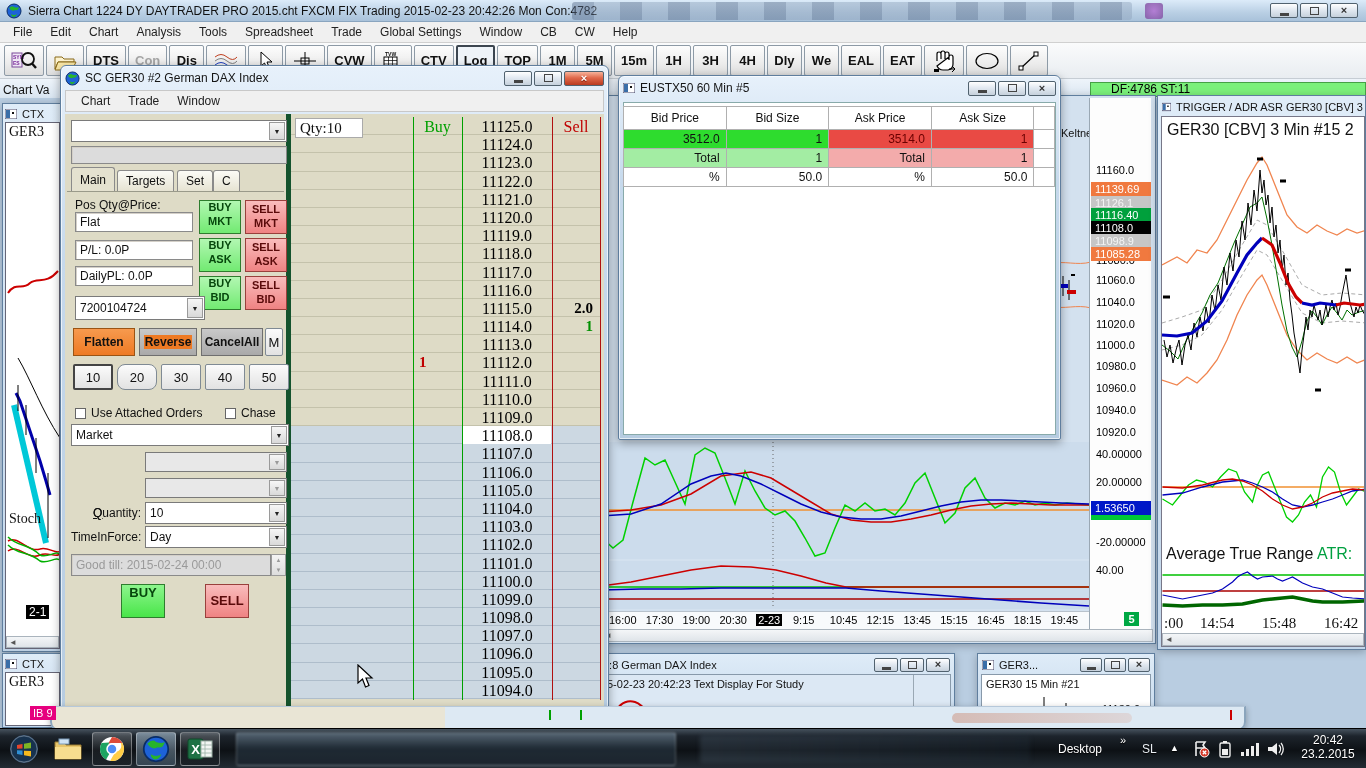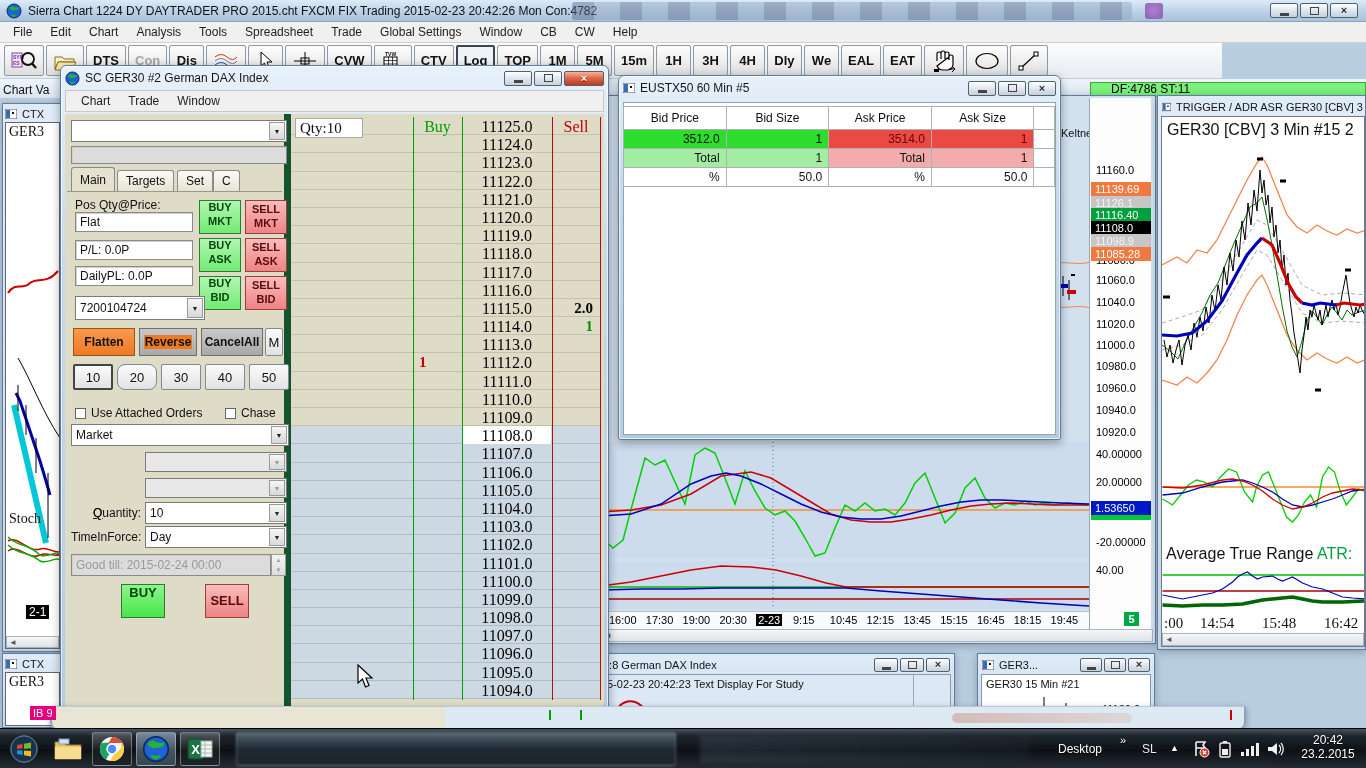--- a/index.html
+++ b/index.html
@@ -16,21 +16,21 @@
 .wcb{width:28px;height:15px;border:1px solid#51626f;border-radius:2px;background:linear-gradient(#ffffff,#e2e9f1 45%,#c6d1dc);display:flex;align-items:center;justify-content:center;color:#333;font-size:9px;line-height:1}
 .wcb .mingl{width:9px;height:3px;background:#444;margin-top:7px}
 .wcb .maxgl{width:9px;height:8px;border:1px solid #444;background:transparent}
 .wcb .xgl{font-size:11px;font-weight:bold;color:#333}
 .wcb.closered{width:40px;background:linear-gradient(#f7b39b,#e1694b 45%,#b93a20)}
 .wcb.closered .xgl{color:#fff;text-shadow:0 1px 1px #7a1a08}
 
 #main-title{position:absolute;left:0;top:0;width:1366px;height:22px;background:linear-gradient(#dcebf9,#b9cfe4 60%,#a9c2da);display:flex;align-items:center;gap:6px;padding-left:6px;border-bottom:1px solid #8aa5bf}
 #menubar{position:absolute;left:0;top:22px;width:1366px;height:21px;background:#f0f0f0;border-bottom:1px solid #d0d0d0;display:flex;align-items:center;padding-left:4px}
 .menu-item{padding:3px 9px;color:#222}
-#toolbar{position:absolute;left:0;top:43px;width:1222px;height:36px;background:linear-gradient(#fafbfc,#e9edf1);display:flex;align-items:center;gap:2px;padding-left:4px;border-bottom:1px solid #c6cdd4}
+#toolbar{position:absolute;left:0;top:43px;width:1366px;height:36px;background:linear-gradient(#fafbfc,#e9edf1);display:flex;align-items:center;gap:2px;padding-left:4px;border-bottom:1px solid #c6cdd4}
 .tb-btn{height:31px;min-width:35px;padding:0 6px;border:1px solid #8d9aa6;border-radius:2px;background:linear-gradient(#fdfdfd,#ececec 60%,#dcdcdc);display:flex;align-items:center;justify-content:center;font-weight:bold;font-size:13px;color:#111}
 .tb-btn.disabled{color:#a4a4a4}
 .tb-btn.pressed{border:2px solid #3c4650;background:#eef3f8}
 #substrip{position:absolute;left:0;top:79px;width:1366px;height:19px;background:linear-gradient(#eef4fa,#d9e5f1)}
 #feed-status{position:absolute;left:1090px;top:82px;width:276px;height:15px;background:#7bf07b;border:1px solid #46a046;font-size:12px;padding-left:20px;color:#000;line-height:13px}
 
 .field{background:#fff;border:1px solid #8a8a8a;box-shadow:inset 1px 1px 0 #d4d0c8;font-size:12px;padding:2px 4px;overflow:hidden;white-space:nowrap}
 .field.dis{background:#dcdcdc;color:#8a8a8a}
 .combo{position:absolute;background:#fff;border:1px solid #7a7a7a;font-size:12px;display:flex;align-items:center;padding:0 18px 0 4px;overflow:hidden;white-space:nowrap}
 .combo .arr{position:absolute;right:1px;top:1px;bottom:1px;width:16px;background:linear-gradient(#f6f6f6,#d9d9d9);border:1px solid #9a9a9a;display:flex;align-items:center;justify-content:center;font-size:7px;color:#222}
@@ -518,21 +518,21 @@
           </div>
       </div>
     </div>
     <div class="abs" style="left:4px;right:4px;top:24px;height:22px;background:#f0f0f0;border:1px solid #c8c8c8;display:flex;align-items:center;padding-left:6px">
         <div class="menu-item">Chart</div>
         <div class="menu-item">Trade</div>
         <div class="menu-item">Window</div>
       </div>
     <div id="dom-content">
 
-      <div class="abs" style="left:0;top:0;width:226px;bottom:0;border-right:7px solid #14532d">
+      <div class="abs" style="left:0;top:0;width:226px;bottom:0;border-right:5px solid #14532d">
         <div class="combo" style="left:6px;top:6px;width:216px;height:22px">
             <span class="arr">▼</span>
           </div>
         <div class="field dis abs" style="left:6px;top:32px;width:216px;height:18px"></div>
         <div class="tab active" style="left:6px;top:53px">
             <span>Main</span>
           </div>
         <div class="tab" style="left:52px;top:56px">
             <span>Targets</span>
           </div>

